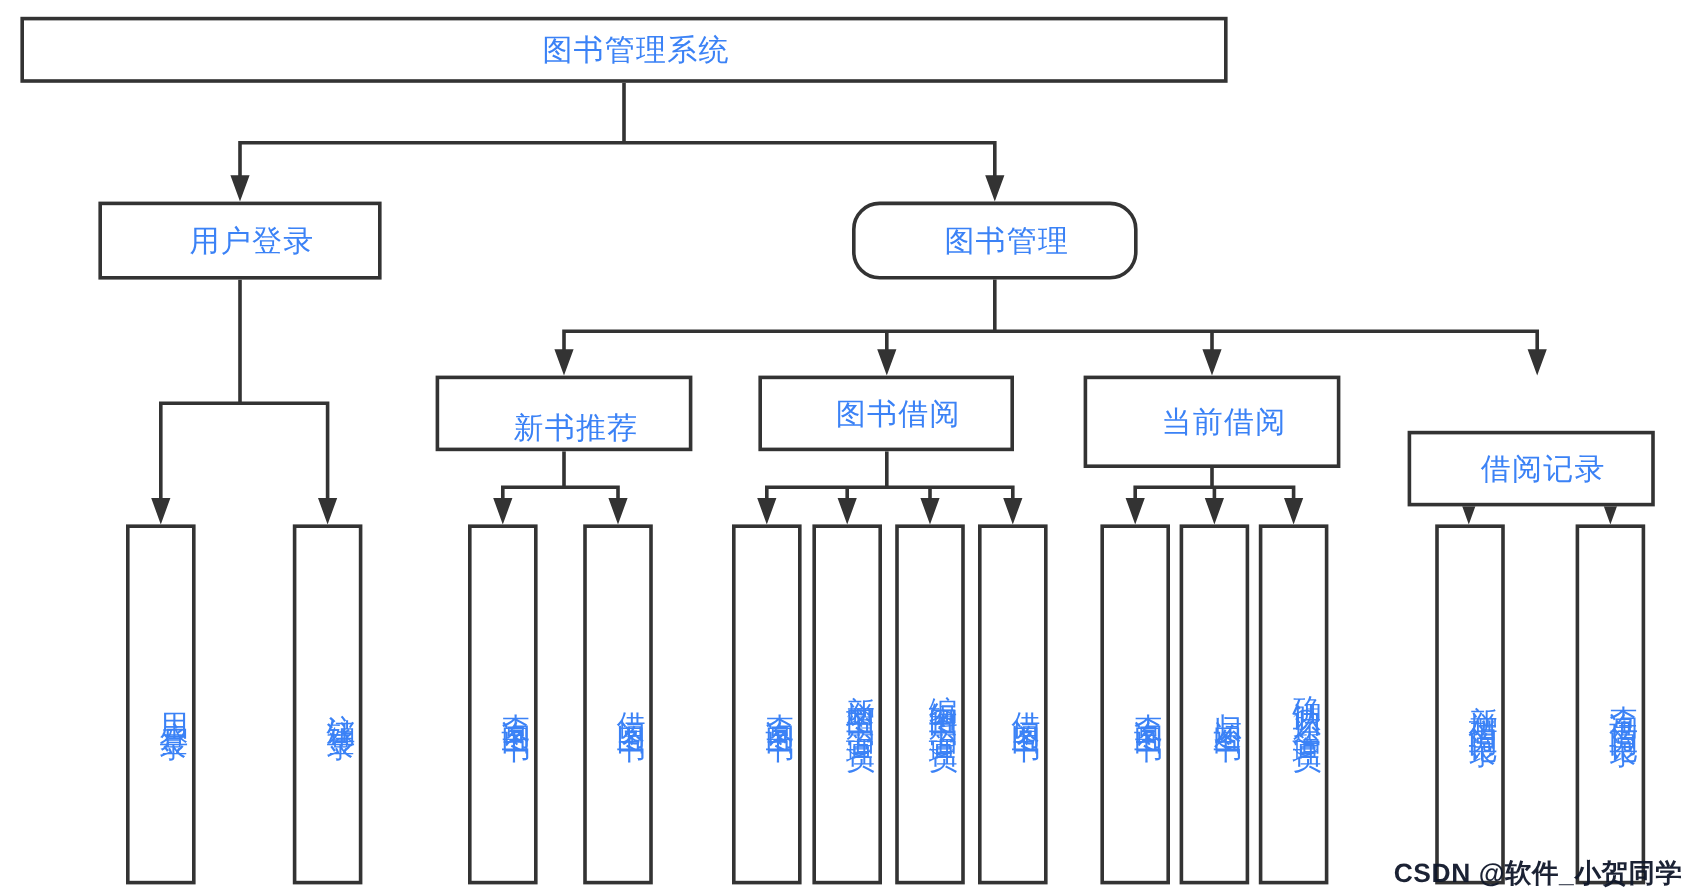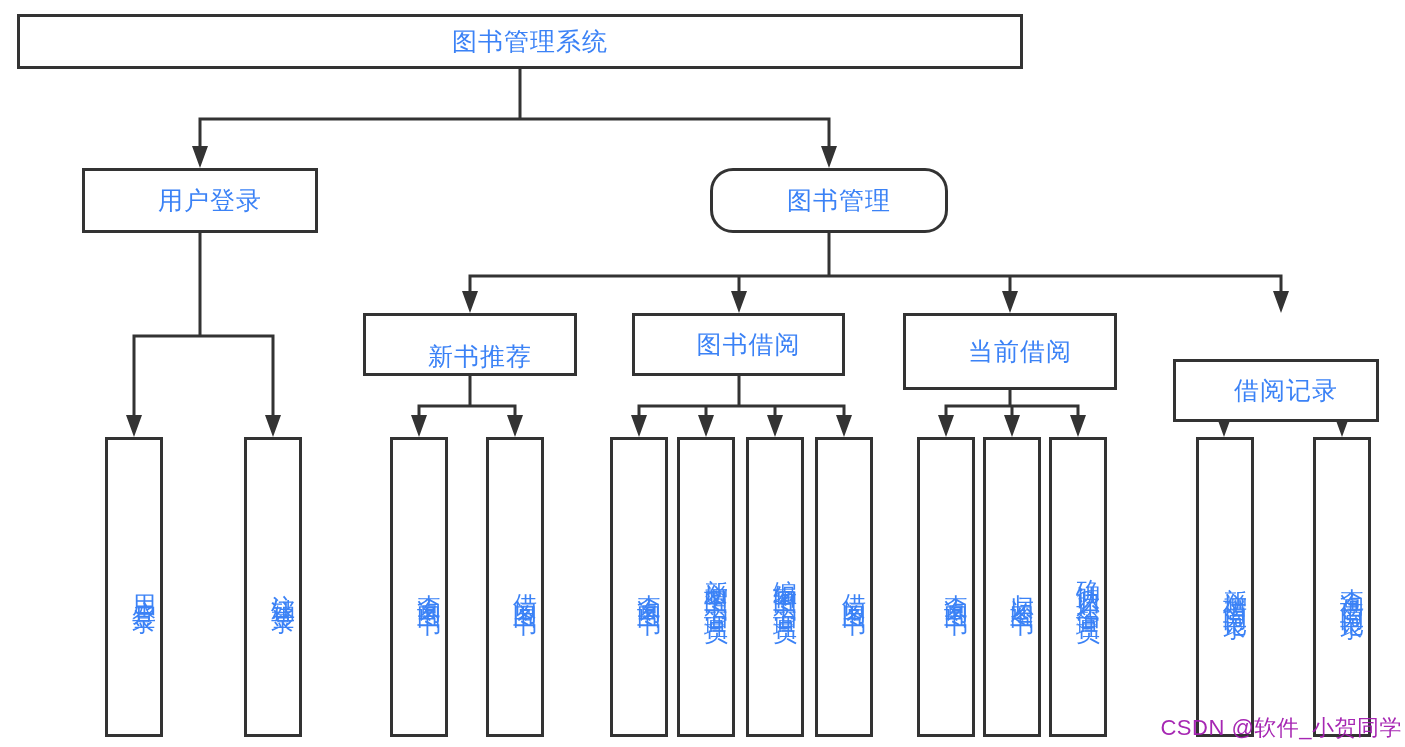--- a/index.html
+++ b/index.html
@@ -37,24 +37,25 @@
     text-orientation: mixed;
     font-size: 24px;
     letter-spacing: 6px;
     line-height: 1;
   }
   .watermark {
     position: absolute;
     right: 3px;
     top: 713px;
     font-size: 22px;
-    color: #a21caf;
+    color: #0f172a;
     letter-spacing: 0.5px;
     white-space: nowrap;
     opacity: 0.95;
+    font-weight: bold;
   }
 </style>
 </head>
 <body>
 
 <div id="canvas">
 
   <svg id="connectors" viewBox="0 0 1405 747" xmlns="http://www.w3.org/2000/svg">
     <path fill="none" stroke="#333333" stroke-width="3" d="M520 69V120
              M198.5 119H830.5

